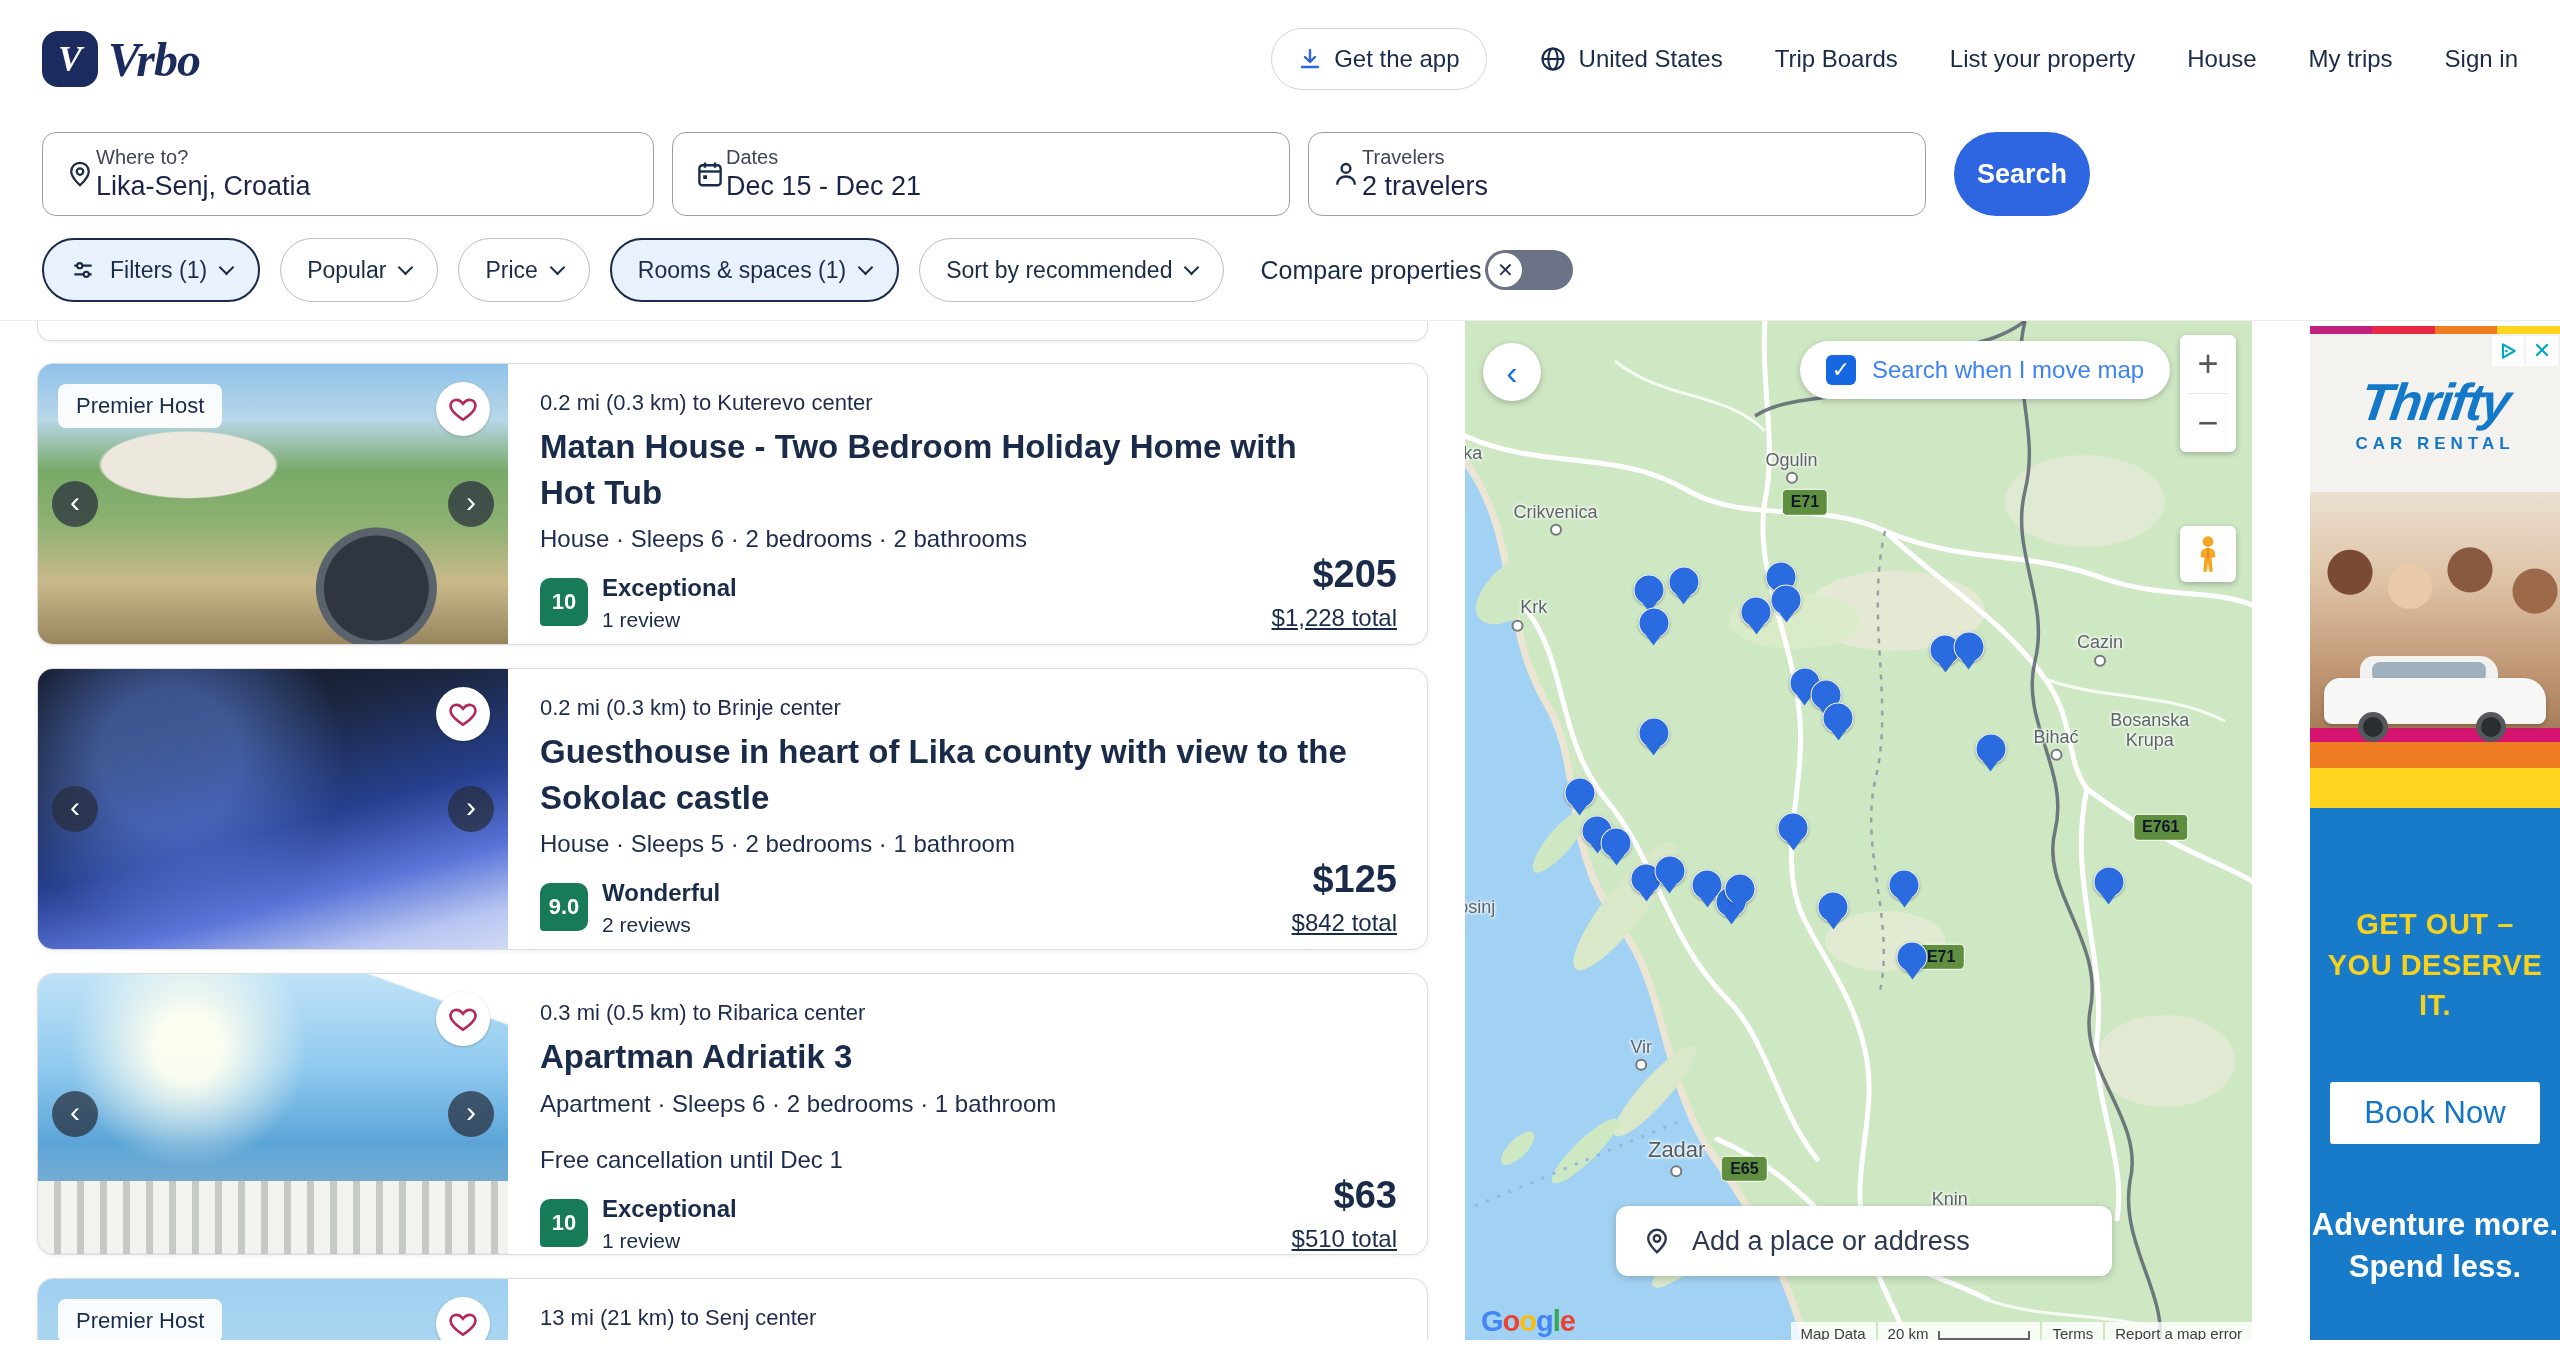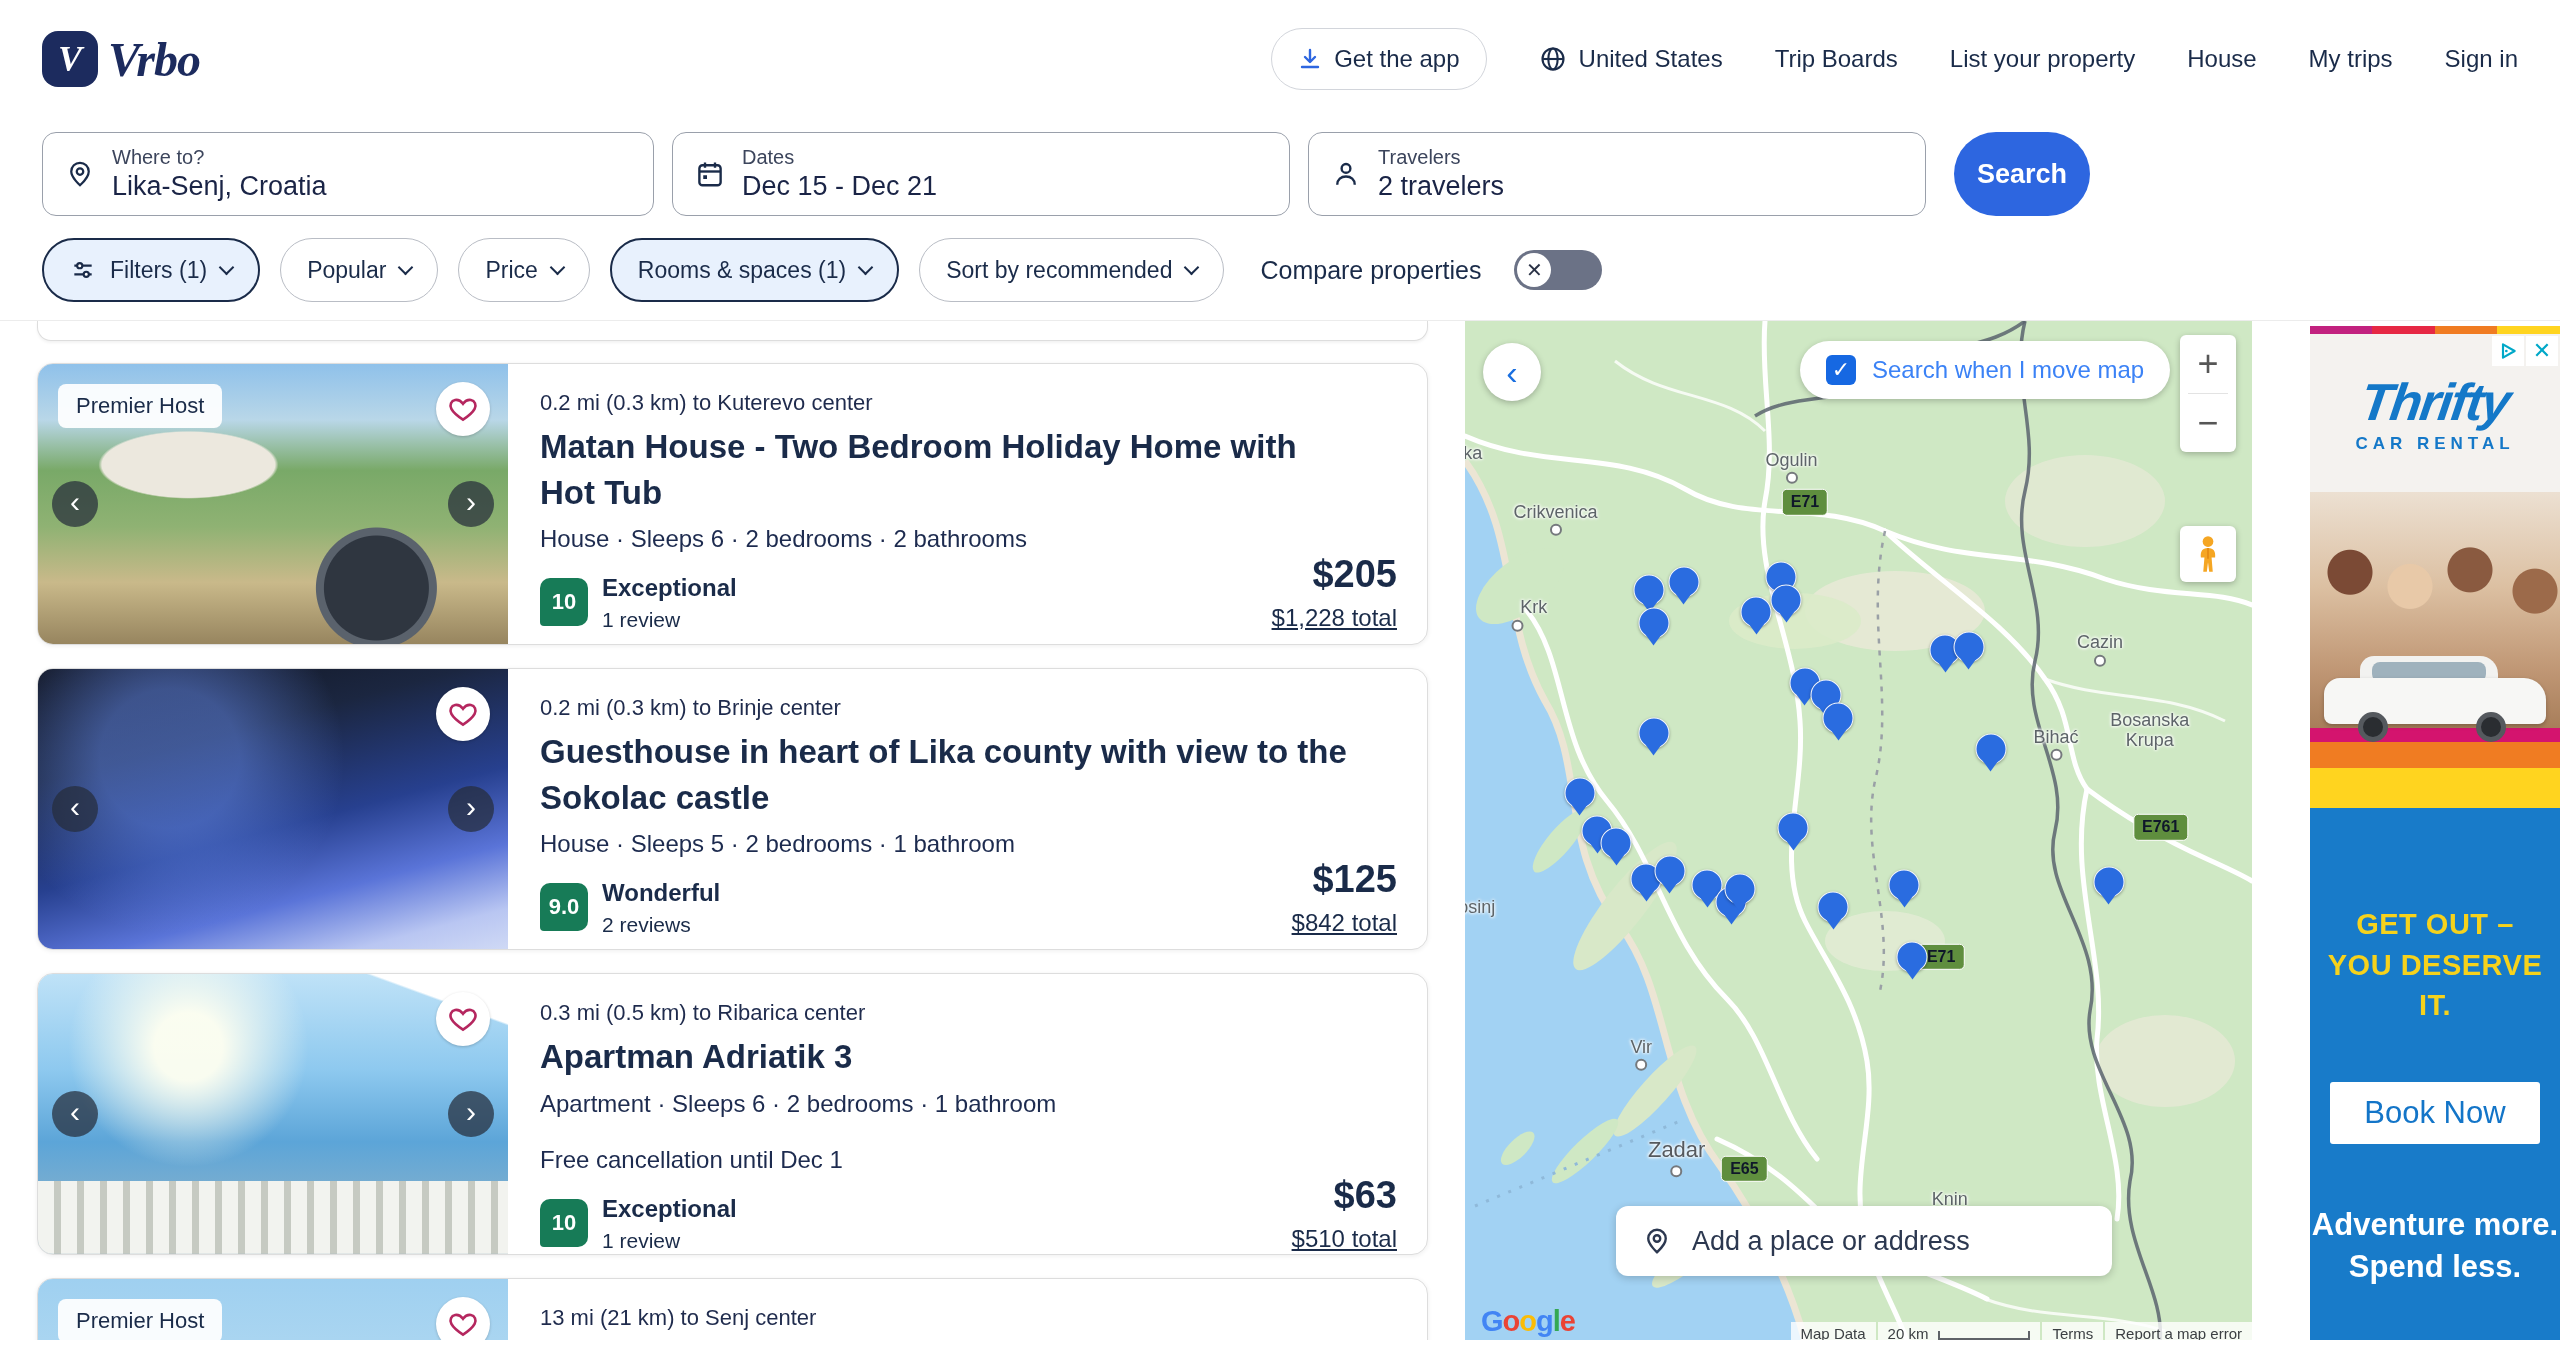--- a/index.html
+++ b/index.html
@@ -16,37 +16,37 @@
     font-size:48px; color:#1c2b5e; letter-spacing:-1px; }
   .topnav { margin-left:auto; display:flex; align-items:center; gap:52px; font-size:24px; }
   .nav-item { white-space:nowrap; cursor:pointer; }
   .nav-pill { display:flex; align-items:center; gap:12px; border:1.5px solid #d2d5db;
     border-radius:999px; padding:16px 26px; }
   .nav-globe { display:flex; align-items:center; gap:12px; }
 
   
   .search-row { display:flex; gap:18px; padding:14px 42px 10px; align-items:center; }
   .field { height:84px; border:1.5px solid #9aa0ab; border-radius:14px; display:flex;
-    align-items:center; padding:0 22px; gap:17px; background:#fff; }
+    align-items:center; padding:0 22px; gap:1px; background:#fff; }
   .f-where { width:612px; } .f-dates { width:618px; } .f-trav { width:618px; }
   .field .ftxt { display:flex; flex-direction:column; justify-content:center; }
   .flabel { font-size:20px; color:#3c455c; margin-bottom:2px; }
   .fvalue { font-size:27px; color:#1a2446; }
   .search-btn { width:136px; height:84px; border-radius:999px; background:#2d66e0; color:#fff;
     font-size:27px; font-weight:bold; border:none; cursor:pointer; margin-left:10px; }
 
   
   .filter-row { display:flex; align-items:center; gap:20px; padding:12px 42px 18px; }
   .pill { height:64px; border-radius:999px; display:flex; align-items:center; gap:14px;
     padding:0 26px; font-size:23px; border:1.5px solid #b9bdc5; background:#fff; cursor:pointer;
     white-space:nowrap; }
   .pill.active { background:#e8f1fd; border:2.5px solid #1a2b49; }
   .chev { width:11px; height:11px; border-right:2.5px solid #1a2b49; border-bottom:2.5px solid #1a2b49;
     transform:rotate(45deg); margin-top:-6px; }
-  .compare { display:flex; align-items:center; gap:33px; margin-left:16px; }
+  .compare { display:flex; align-items:center; gap:4px; margin-left:16px; }
   .compare-label { font-size:25px; }
   .toggle { width:88px; height:40px; border-radius:999px; background:#6b7286; position:relative; cursor:pointer; }
   .toggle-knob { position:absolute; left:3px; top:3px; width:34px; height:34px; border-radius:50%;
     background:#fff; display:flex; align-items:center; justify-content:center; font-size:20px;
     font-weight:bold; color:#2a3246; }
 
   
   .content { display:flex; height:1020px; overflow:hidden; border-top:1px solid #ececec; }
   .results { width:1465px; flex:none; padding:0 37px; overflow:hidden; }
   .card-stub { height:20px; border:1px solid #ddd; border-top:none; border-radius:0 0 14px 14px;

